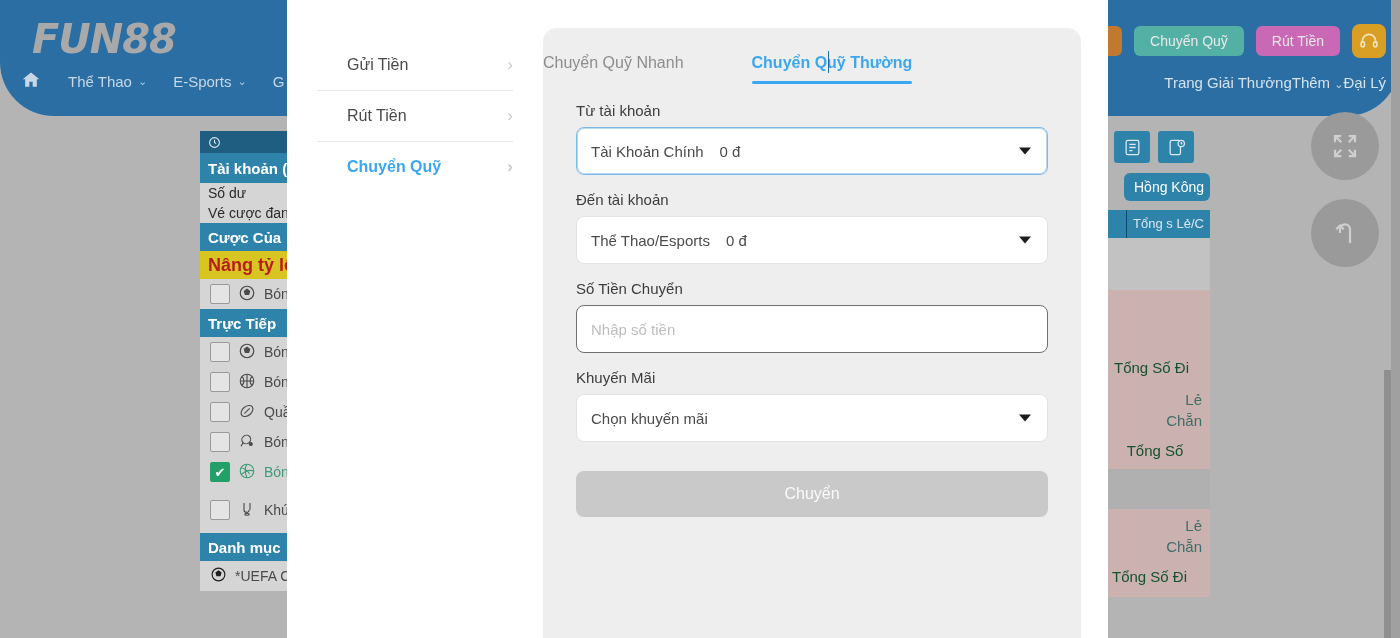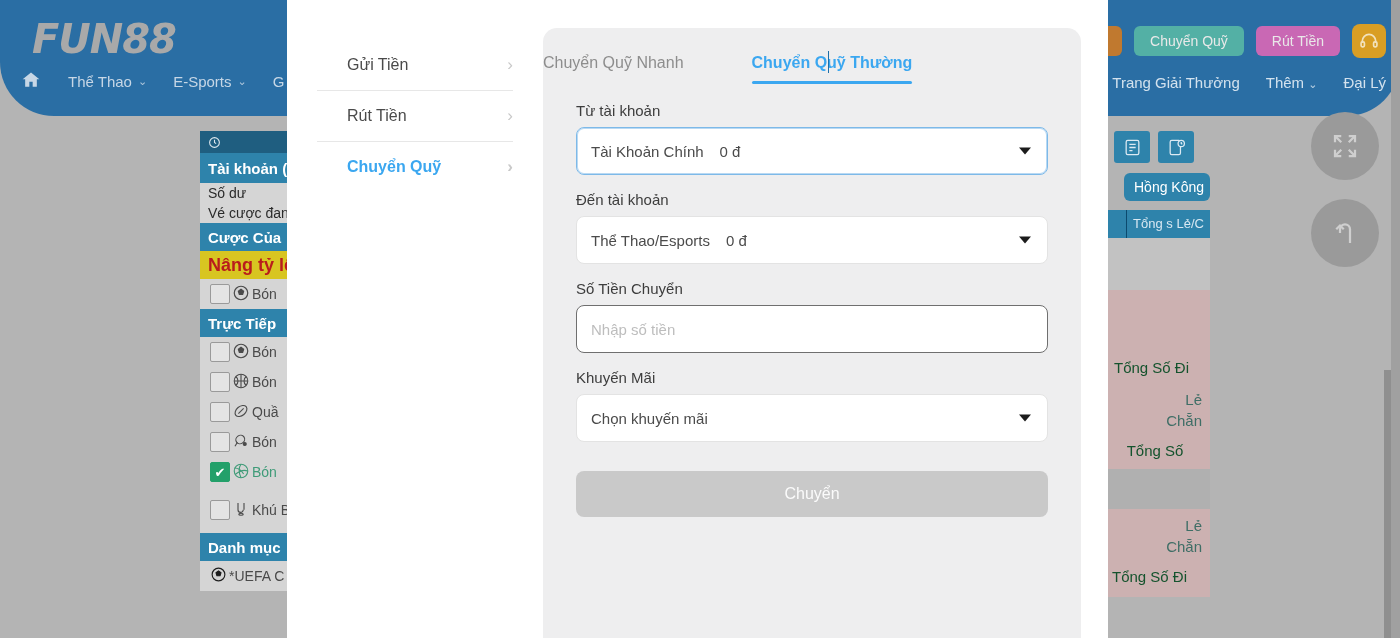--- a/index.html
+++ b/index.html
@@ -31,21 +31,21 @@
     display: flex; align-items: flex-end; gap: 26px;
     color: #c7d7e6; font-size: 15px; white-space: nowrap;
   }
   .nav-row .nav-item { display: flex; align-items: center; gap: 6px; }
   .home-ico { width: 22px; height: 20px; position: relative; display:inline-block; }
   .home-ico svg { display:block; }
   .caret-sm { font-size: 11px; opacity: .85; }
 
   .nav-row-right {
     position: absolute; right: 14px; top: 74px;
-    display: flex; align-items: center; gap: 26px;
+    display: flex; align-items: center; 
     color: #d3e2ee; font-size: 15px; white-space: nowrap;
   }
 
   .btn-row { position: absolute; right: 14px; top: 24px; display: flex; align-items: center; gap: 12px; }
   .pill {
     height: 30px; padding: 0 16px; border-radius: 6px;
     display: flex; align-items: center; justify-content: center;
     font-size: 14px; color: #e9e9e9; white-space: nowrap;
   }
   .pill.orange { background: #c0792f; }
@@ -68,21 +68,21 @@
   
   .side-panel {
     position: absolute; left: 200px; top: 131px; width: 140px;
     background: #d5d5d5; font-size: 14px; color: #2b2b2b;
   }
   .sp-clockbar { height: 22px; background: #1f5e80; display:flex; align-items:center; padding-left:8px; color:#dfe9ef; }
   .sp-acct { height: 30px; background: #2e83ab; color: #ffffff; font-weight: 700; display:flex; align-items:center; padding-left:8px; font-size:15px;}
   .sp-line { padding: 2px 0 2px 8px; color: #2b2b2b; font-size: 14px; }
   .sp-blue { height: 28px; background: #2e83ab; color: #fff; font-weight: 700; display:flex; align-items:center; padding-left:8px; font-size:15px;}
   .sp-yellow { height: 28px; background: #d8c521; color: #b91c1c; font-weight: 700; display:flex; align-items:center; padding-left:8px; font-size:18px;}
-  .sp-sport { height: 30px; display:flex; align-items:center; gap:2px; padding-left:10px; color:#4a4a4a; }
+  .sp-sport { height: 30px; display:flex; align-items:center; gap:8px; padding-left:10px; color:#4a4a4a; }
   .sp-sport.tall { height: 46px; align-items: center; }
   .cbx { width:20px; height:20px; border:1px solid #9a9a9a; background:#e4e4e4; border-radius:2px; flex:none;}
   .cbx.on { background:#23a06a; border-color:#23a06a; display:flex; align-items:center; justify-content:center; color:#fff; font-size:13px;}
   .sp-sport.checked { color: #3f9b78; }
   .two-line { line-height: 1.05; }
 
   
   .bg-right { position: absolute; left: 1100px; top: 131px; width: 110px; }
   .toolbtn { width: 36px; height: 32px; background:#2e83ab; border-radius:3px; display:flex; align-items:center; justify-content:center; color:#dceaf3;}
   .hk-btn { background:#2e83ab; color:#fff; font-size:14px; padding: 6px 10px; border-radius:6px; white-space:nowrap;}

